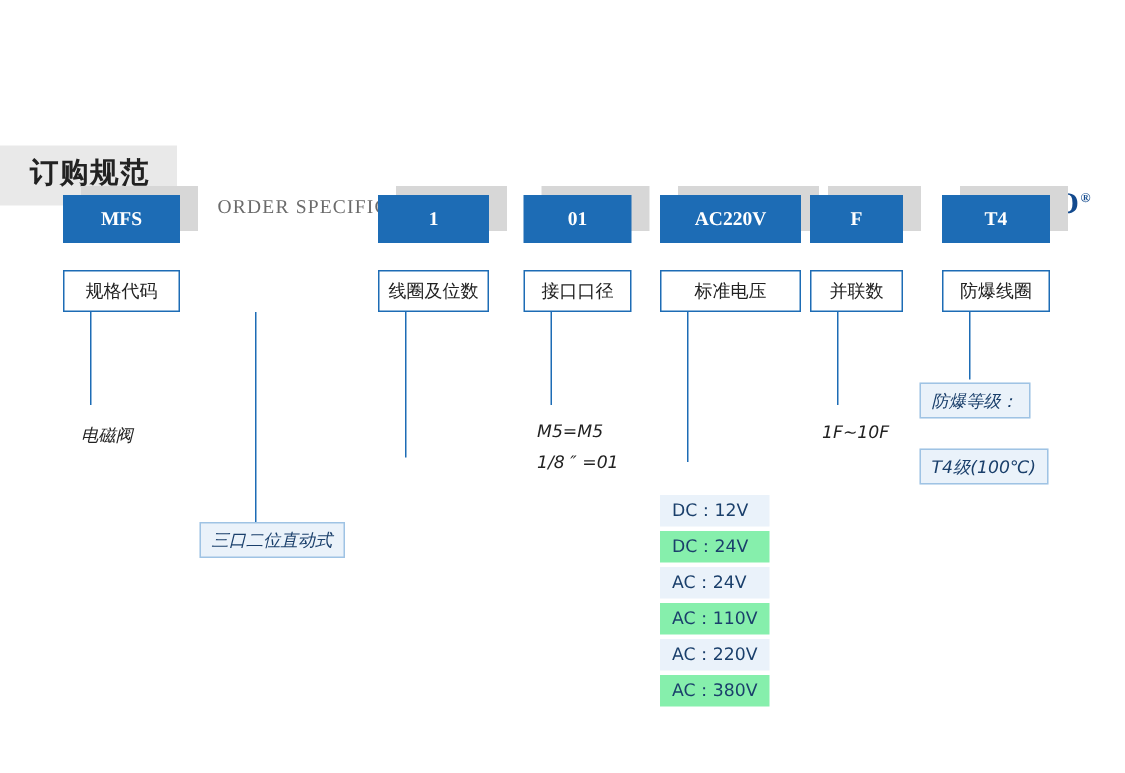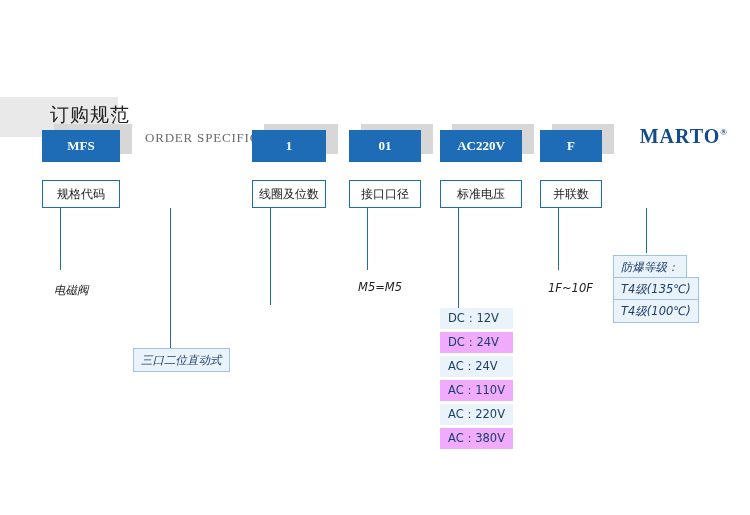--- a/index.html
+++ b/index.html
@@ -31,27 +31,27 @@
   .title-band {
     position: absolute;
     left: 0;
     top: 52px;
     width: 118px;
     height: 40px;
     background: #e9e9e9;
   }
   .title-cn {
     position: absolute;
-    left: 50px;
+    left: 20px;
     top: 57px;
     font-size: 19px;
     color: #222222;
     letter-spacing: 1px;
     font-family: "DejaVu Sans", sans-serif;
-    font-weight: normal;
+    font-weight: bold;
   }
   .title-en {
     position: absolute;
     left: 145px;
     top: 85px;
     font-size: 13px;
     color: #6b6b6b;
     letter-spacing: 0.8px;
     font-family: "Liberation Serif", serif;
   }
@@ -146,29 +146,30 @@
     font-style: italic;
   }
   .note.plain {
     border: 1px solid #ffffff;
     background: #ffffff;
     color: #222222;
   }
 
   .volt-list {
     position: absolute;
+    margin-top: 22px;
   }
   .volt-item {
     font-size: 11.5px;
     color: #1a3f6b;
     padding: 3px 8px;
     margin-bottom: 3px;
     white-space: nowrap;
     font-family: "DejaVu Sans", sans-serif;
-    background: #f0abfc;
+    background: #86efac;
   }
   .volt-item.hi {
     background: #eaf2fa;
   }
 </style>
 </head>
 <body>
 
 <div class="page">
 
@@ -203,22 +204,23 @@
 
   <div class="col" style="left:349px; width:72px;">
     <div class="chip-wrap">
       <div class="chip-shadow"></div>
       <div class="chip">01</div>
     </div>
     <div class="label-box">接口口径</div>
   </div>
   <div class="vline" style="left:367px; top:208px; height:62px;"></div>
   <div class="note plain" style="left:350px; top:275px;">M5=M5</div>
-
-  <div class="col" style="left:440px; width:82px;text-align:center;">
+  <div class="note plain" style="left:350px; top:296px;">1/8 ″ =01</div>
+
+  <div class="col" style="left:440px; width:94px;text-align:center;">
     <div class="chip-wrap">
       <div class="chip-shadow"></div>
       <div class="chip">AC220V</div>
     </div>
     <div class="label-box">标准电压</div>
   </div>
   <div class="vline" style="left:458px; top:208px; height:100px;"></div>
   <div class="volt-list" style="left:440px; top:308px;">
     <div class="volt-item hi">DC：12V</div>
     <div class="volt-item">DC：24V</div>
@@ -231,18 +233,24 @@
   <div class="col" style="left:540px; width:62px;">
     <div class="chip-wrap">
       <div class="chip-shadow"></div>
       <div class="chip">F</div>
     </div>
     <div class="label-box">并联数</div>
   </div>
   <div class="vline" style="left:558px; top:208px; height:62px;"></div>
   <div class="note plain" style="left:540px; top:276px;">1F~10F</div>
 
+  <div class="col" style="left:628px; width:72px;">
+    <div class="chip-wrap">
+      <div class="chip-shadow"></div>
+      <div class="chip">T4</div>
+    </div>
+    <div class="label-box">防爆线圈</div>
+  </div>
   <div class="vline" style="left:646px; top:208px; height:45px;"></div>
   <div class="note" style="left:613px; top:255px;">防爆等级：</div>
-  <div class="note" style="left:613px; top:277px;">T4级(135℃)</div>
   <div class="note" style="left:613px; top:299px;">T4级(100℃)</div>
 
 </div>
 
 </body></html>

